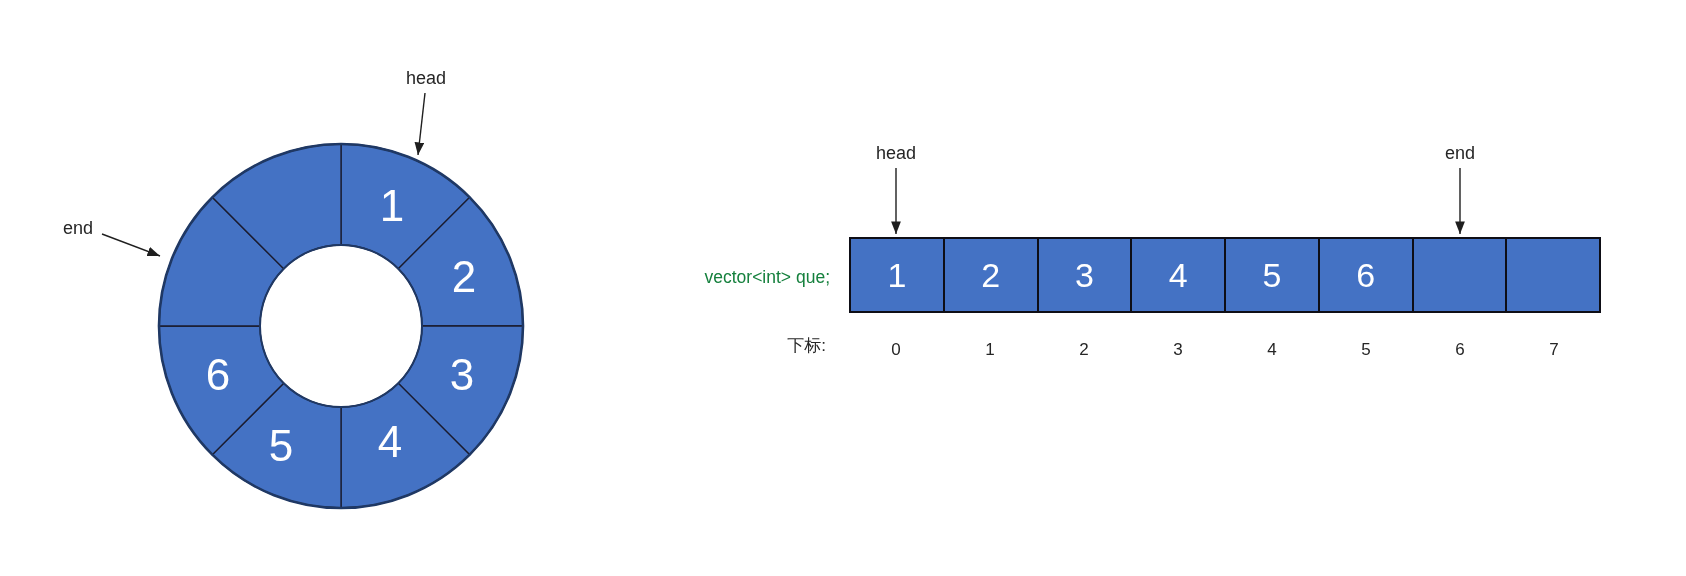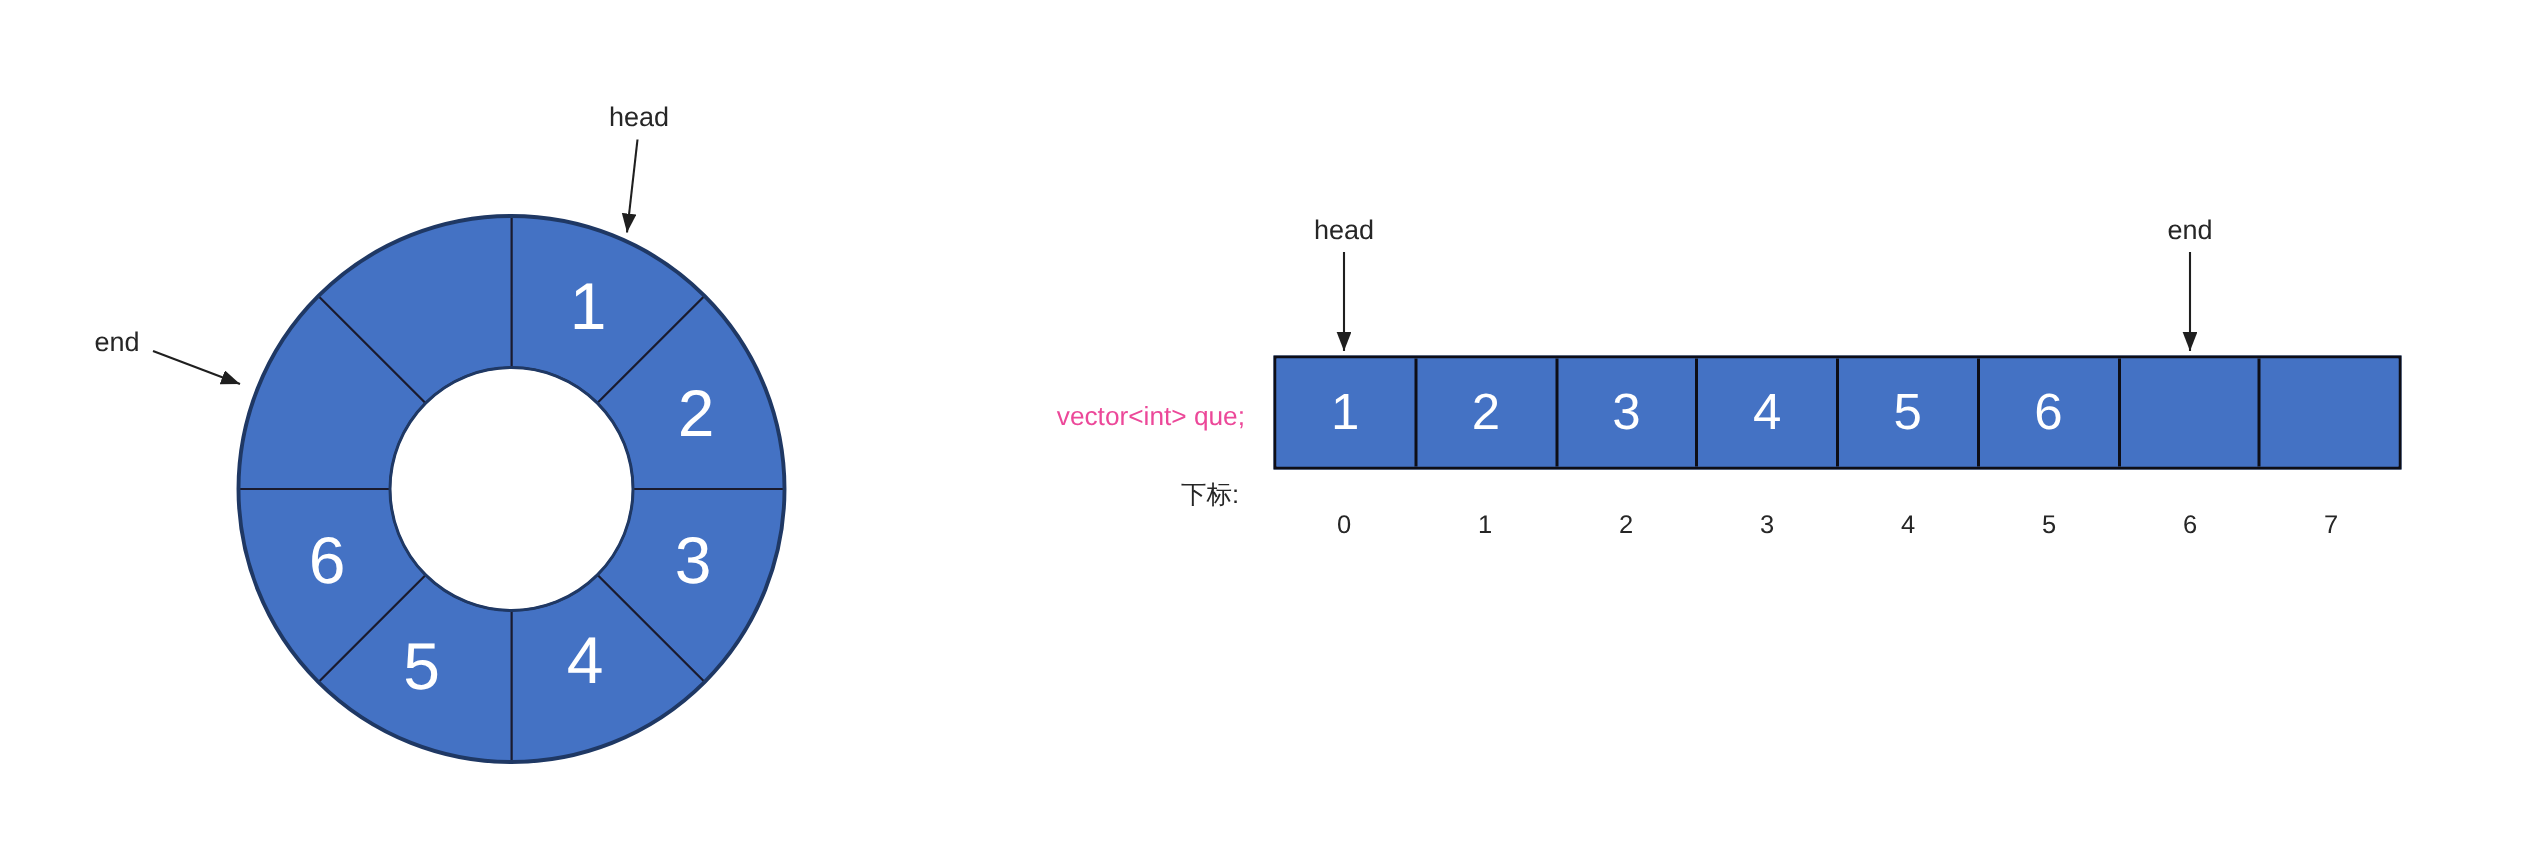--- a/index.html
+++ b/index.html
@@ -33,32 +33,32 @@
   }
   .array-cell{
     flex:1 1 0;
     display:flex;align-items:center;justify-content:center;
     color:#ffffff;font-size:34px;
     background:#4472C4;
   }
   .array-cell + .array-cell{border-left:2px solid #0e0e16;}
   .var-label{
     position:absolute;left:600px;top:267px;width:230px;
-    text-align:right;font-size:17.5px;color:#ec4899;line-height:20px;
+    text-align:right;font-size:17.5px;color:#15803d;line-height:20px;
   }
   .index-row{
     position:absolute;left:849px;top:340px;width:752px;
     display:flex;
   }
   .index-item{
     flex:1 1 0;text-align:center;
     font-size:17px;color:#262626;line-height:20px;
   }
   .index-caption{
-    position:absolute;left:744px;top:320px;width:82px;
+    position:absolute;left:744px;top:336px;width:82px;
     text-align:right;font-size:17px;color:#262626;line-height:20px;
   }
 </style>
 </head>
 <body>
 
 <div class="canvas">
 
   <svg class="svg-layer" width="1686" height="576" viewBox="0 0 1686 576">
     <defs>

